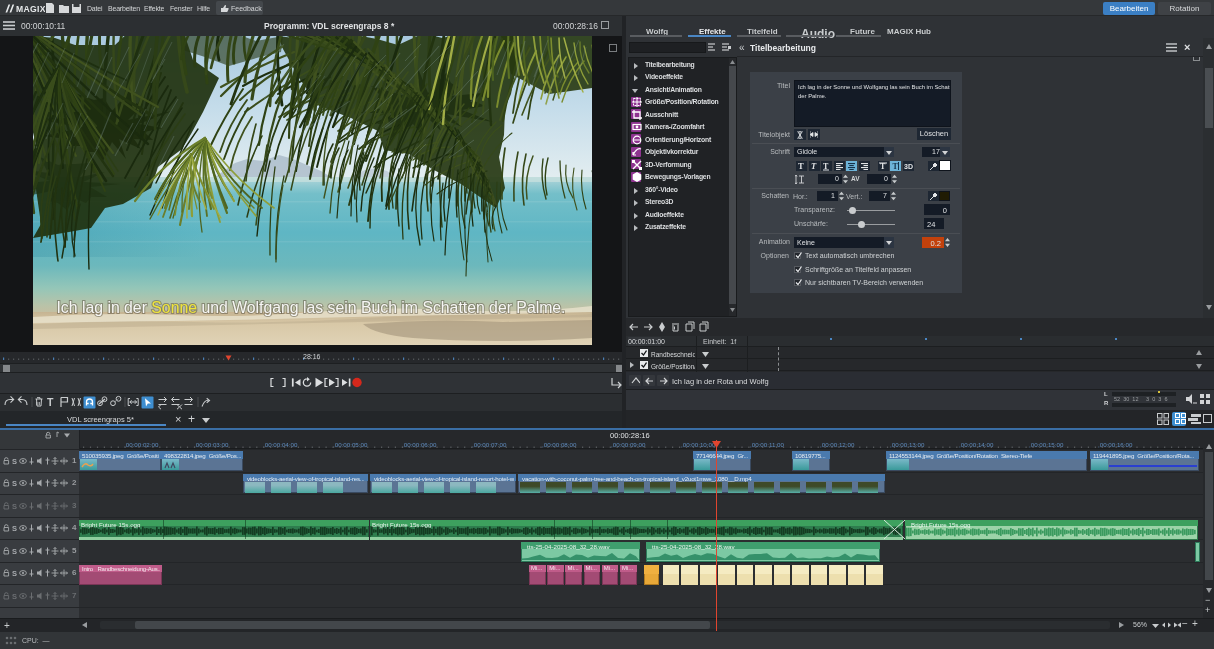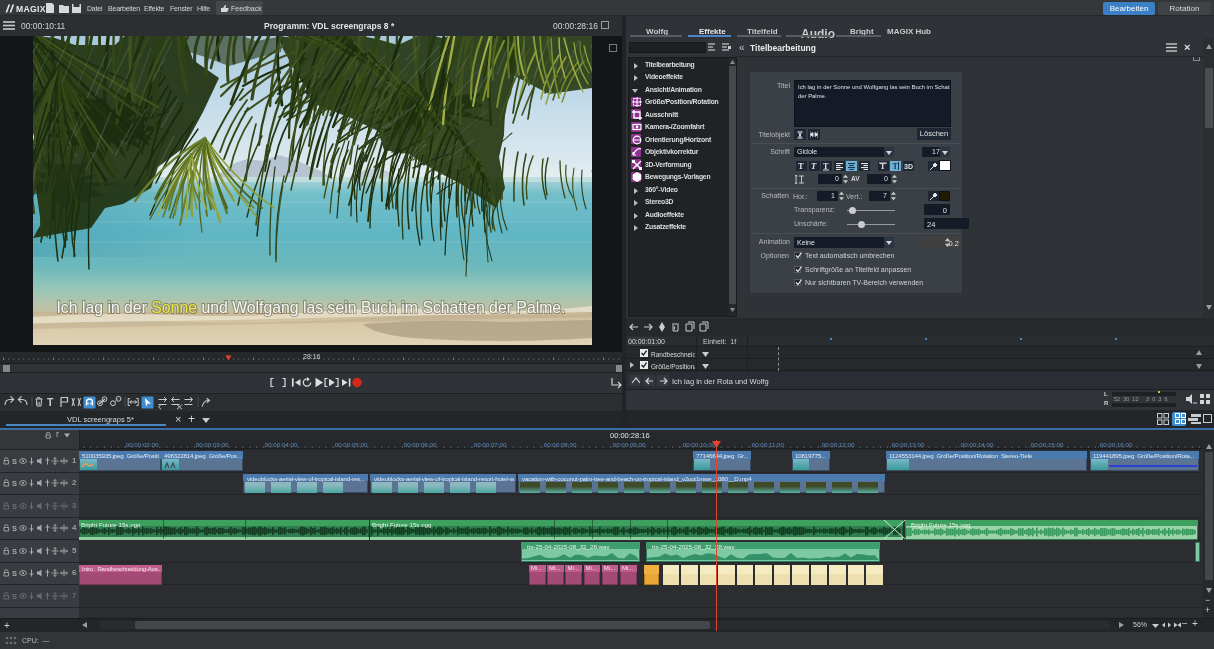--- a/index.html
+++ b/index.html
@@ -838,21 +838,21 @@
     <div class="abs" style="left:622px;top:16px;width:4px;height:412px;background:#212326"></div>
     <div class="abs" style="left:626px;top:16px;width:588px;height:412px;background:#2f3236"></div>
     <div class="abs txt" style="left:646px;top:27px;font-size:8px;color:#c9ccce;font-weight:bold">Wolfg</div>
     <div class="abs" style="left:630px;top:35px;width:52px;height:2px;background:#595c60"></div>
     <div class="abs txt" style="left:699px;top:27px;font-size:8px;color:#e8eaec;font-weight:bold">Effekte</div>
     <div class="abs" style="left:688px;top:35px;width:43px;height:2px;background:#4a86c4"></div>
     <div class="abs txt" style="left:747px;top:27px;font-size:8px;color:#c9ccce;font-weight:bold">Titelfeld</div>
     <div class="abs" style="left:737px;top:35px;width:44px;height:2px;background:#595c60"></div>
     <div class="abs txt" style="left:801px;top:27px;font-size:12px;color:#c9ccce;font-weight:bold">Audio</div>
     <div class="abs" style="left:786px;top:35px;width:46px;height:2px;background:#595c60"></div>
-    <div class="abs txt" style="left:850px;top:27px;font-size:8px;color:#c9ccce;font-weight:bold">Bright</div>
+    <div class="abs txt" style="left:850px;top:27px;font-size:8px;color:#c9ccce;font-weight:bold">Future</div>
     <div class="abs" style="left:836px;top:35px;width:45px;height:2px;background:#595c60"></div>
     <div class="abs txt" style="left:887px;top:27px;font-size:8px;color:#c9ccce;font-weight:bold">MAGIX Hub</div>
     <div class="abs" style="left:1193px;top:54px;width:7px;height:7px;border:1px solid #8a8d90"></div>
     <div class="abs" style="left:629px;top:42px;width:77px;height:11px;background:#1e2023;border:1px solid #17191b"></div>
     <div class="abs txt" style="left:633px;top:44px;font-size:7.5px;color:#65686c;margin-top:19px;">Suche</div>
     <svg class="abs" style="left:708px;top:43px" width="24" height="9" viewBox="0 0 24 9">
       <g stroke="#c9ccce" stroke-width="1.2">
         <line x1="0" y1="1" x2="7" y2="1"></line>
         <line x1="0" y1="4" x2="5" y2="4"></line>
         <line x1="0" y1="7" x2="7" y2="7"></line>
@@ -1069,29 +1069,29 @@
       <path d="M0,7 L4,3 M3,2 l2,-2 2,2 -2,2 Z" stroke="#e2e4e6" stroke-width="1" fill="#e2e4e6"></path>
     </svg>
     <div class="abs" style="left:939px;top:191px;width:11px;height:10px;background:#201c04;border:1px solid #0e131b"></div>
     <div class="abs txt" style="left:794px;top:206px;font-size:7px;color:#b8bbbe;">Transparenz:</div>
     <div class="abs" style="left:847px;top:209.5px;width:48px;height:1.5px;background:#9a9da0"></div>
     <div class="abs" style="left:849px;top:206.5px;width:7px;height:7px;background:#c9ccce;border-radius:50%"></div>
     <div class="abs" style="left:924px;top:204px;width:26px;height:11px;background:#141b26;color:#dfe1e3;font-size:7.5px;text-align:right;padding:1.5px 3px">0</div>
     <div class="abs txt" style="left:794px;top:220px;font-size:7px;color:#b8bbbe;">Unschärfe:</div>
     <div class="abs" style="left:847px;top:223.5px;width:48px;height:1.5px;background:#9a9da0"></div>
     <div class="abs" style="left:858px;top:220.5px;width:7px;height:7px;background:#c9ccce;border-radius:50%"></div>
-    <div class="abs" style="left:924px;top:218px;width:45px;height:11px;background:#141b26;color:#dfe1e3;font-size:7.5px;padding:1.5px 3px">24</div>
+    <div class="abs" style="left:924px;top:218px;width:20px;height:11px;background:#141b26;color:#dfe1e3;font-size:7.5px;padding:1.5px 3px">24</div>
     <div class="abs" style="left:752px;top:233px;width:208px;height:1px;background:#4a4e54"></div>
     <div class="abs" style="left:735px;top:238px;width:55px;height:10px;font-size:7px;color:#b8bbbe;text-align:right">Animation</div>
     <div class="abs" style="left:794px;top:237px;width:100px;height:11px;background:#141b26;color:#dfe1e3;font-size:7px;padding:1.5px 3px">Keine</div>
     <div class="abs" style="left:884px;top:237px;width:10px;height:11px;background:#2c3542"></div>
     <svg class="abs" style="left:886px;top:241px" width="6" height="4" viewBox="0 0 6 4">
       <path d="M0,0 h6 l-3,4 Z" fill="#d2d4d6"></path>
     </svg>
-    <div class="abs" style="left:922px;top:237px;width:40px;height:11px;background:#404040;color:#dfe1e3;font-size:7.5px;text-align:right;padding:1.5px 3px">0.2</div>
+    <div class="abs" style="left:922px;top:237px;width:22px;height:11px;background:#c2410c;color:#dfe1e3;font-size:7.5px;text-align:right;padding:1.5px 3px">0.2</div>
     <svg class="abs" style="left:944px;top:237px" width="7" height="11" viewBox="0 0 7 11">
       <path d="M1,4.18 L3.5,0.88 L6,4.18 Z" fill="#c9ccce"></path>
       <path d="M1,6.82 L3.5,10.120000000000001 L6,6.82 Z" fill="#c9ccce"></path>
     </svg>
     <div class="abs" style="left:735px;top:252px;width:54px;height:10px;font-size:7px;color:#b8bbbe;text-align:right">Optionen</div>
     <div class="abs" style="left:794px;top:252.0px;width:7px;height:7px;background:#23272d;border:1px solid #55595f"></div>
     <svg class="abs" style="left:795px;top:252.0px" width="7" height="7" viewBox="0 0 7 7">
       <path d="M1,3.5 L3,5.5 L6.5,0.5" stroke="#e8eaec" stroke-width="1.2" fill="none"></path>
     </svg>
     <div class="abs txt" style="left:805px;top:252.0px;font-size:7px;color:#cfd2d4;">Text automatisch umbrechen</div>

